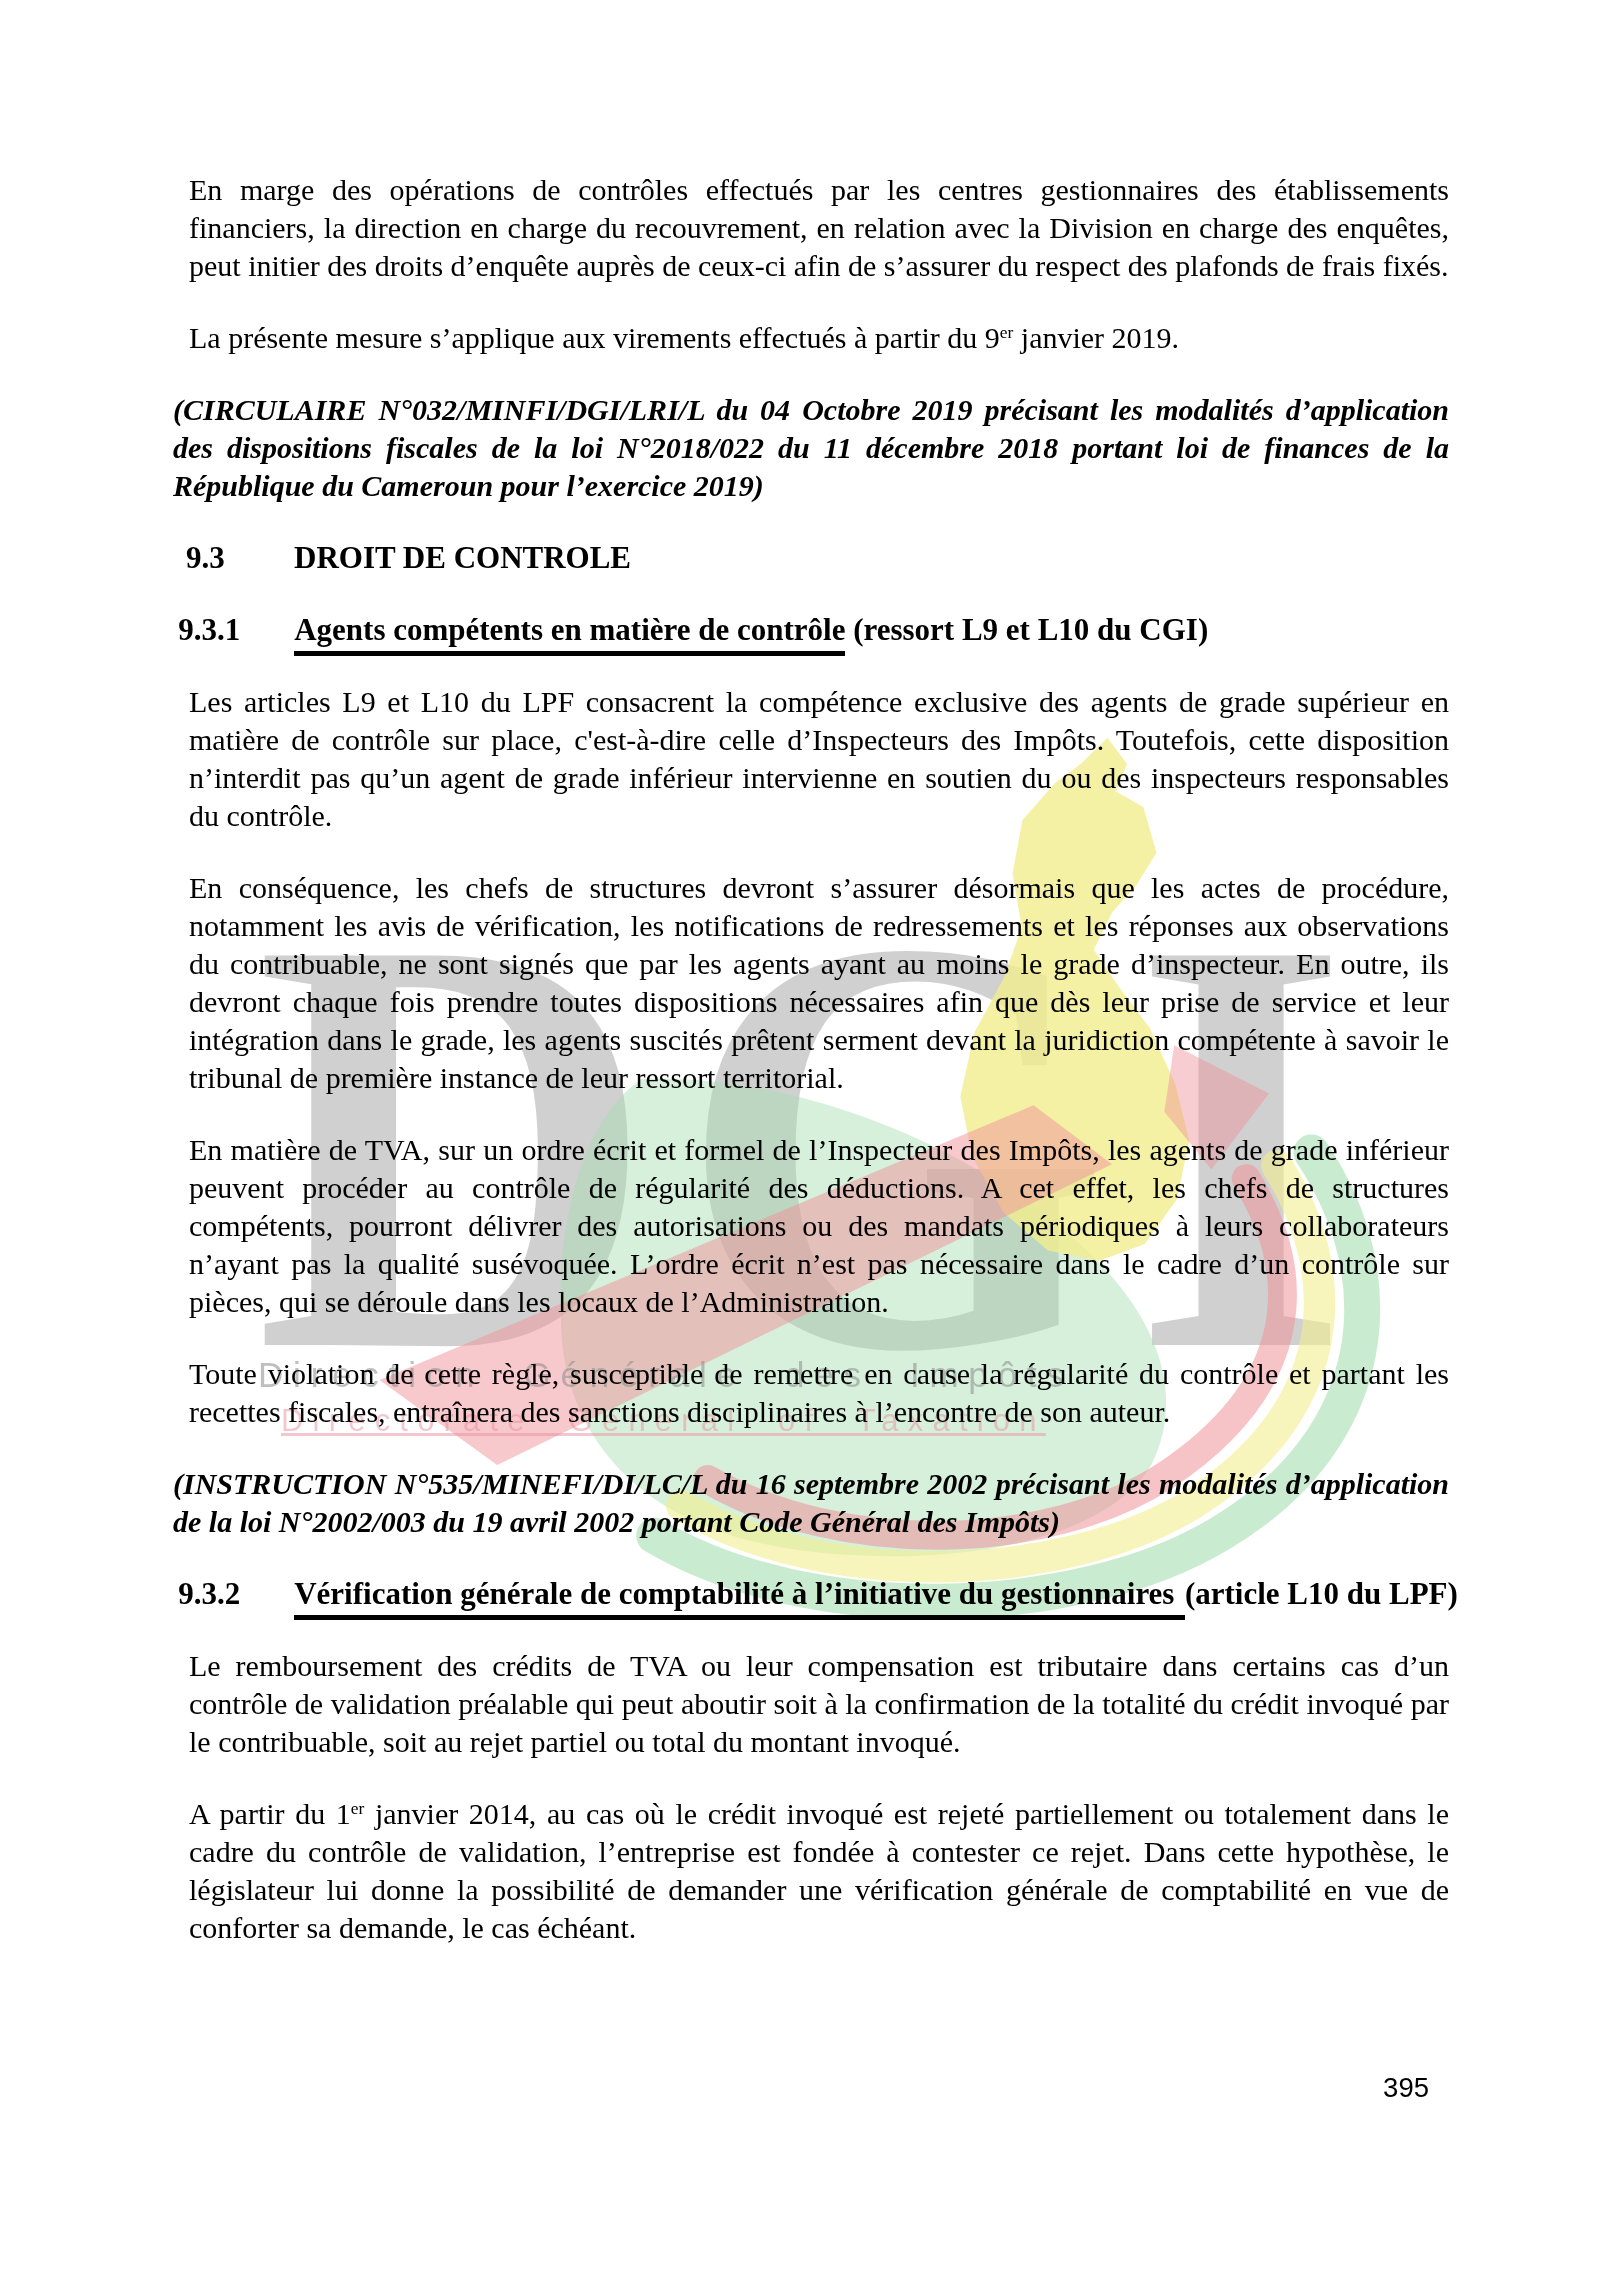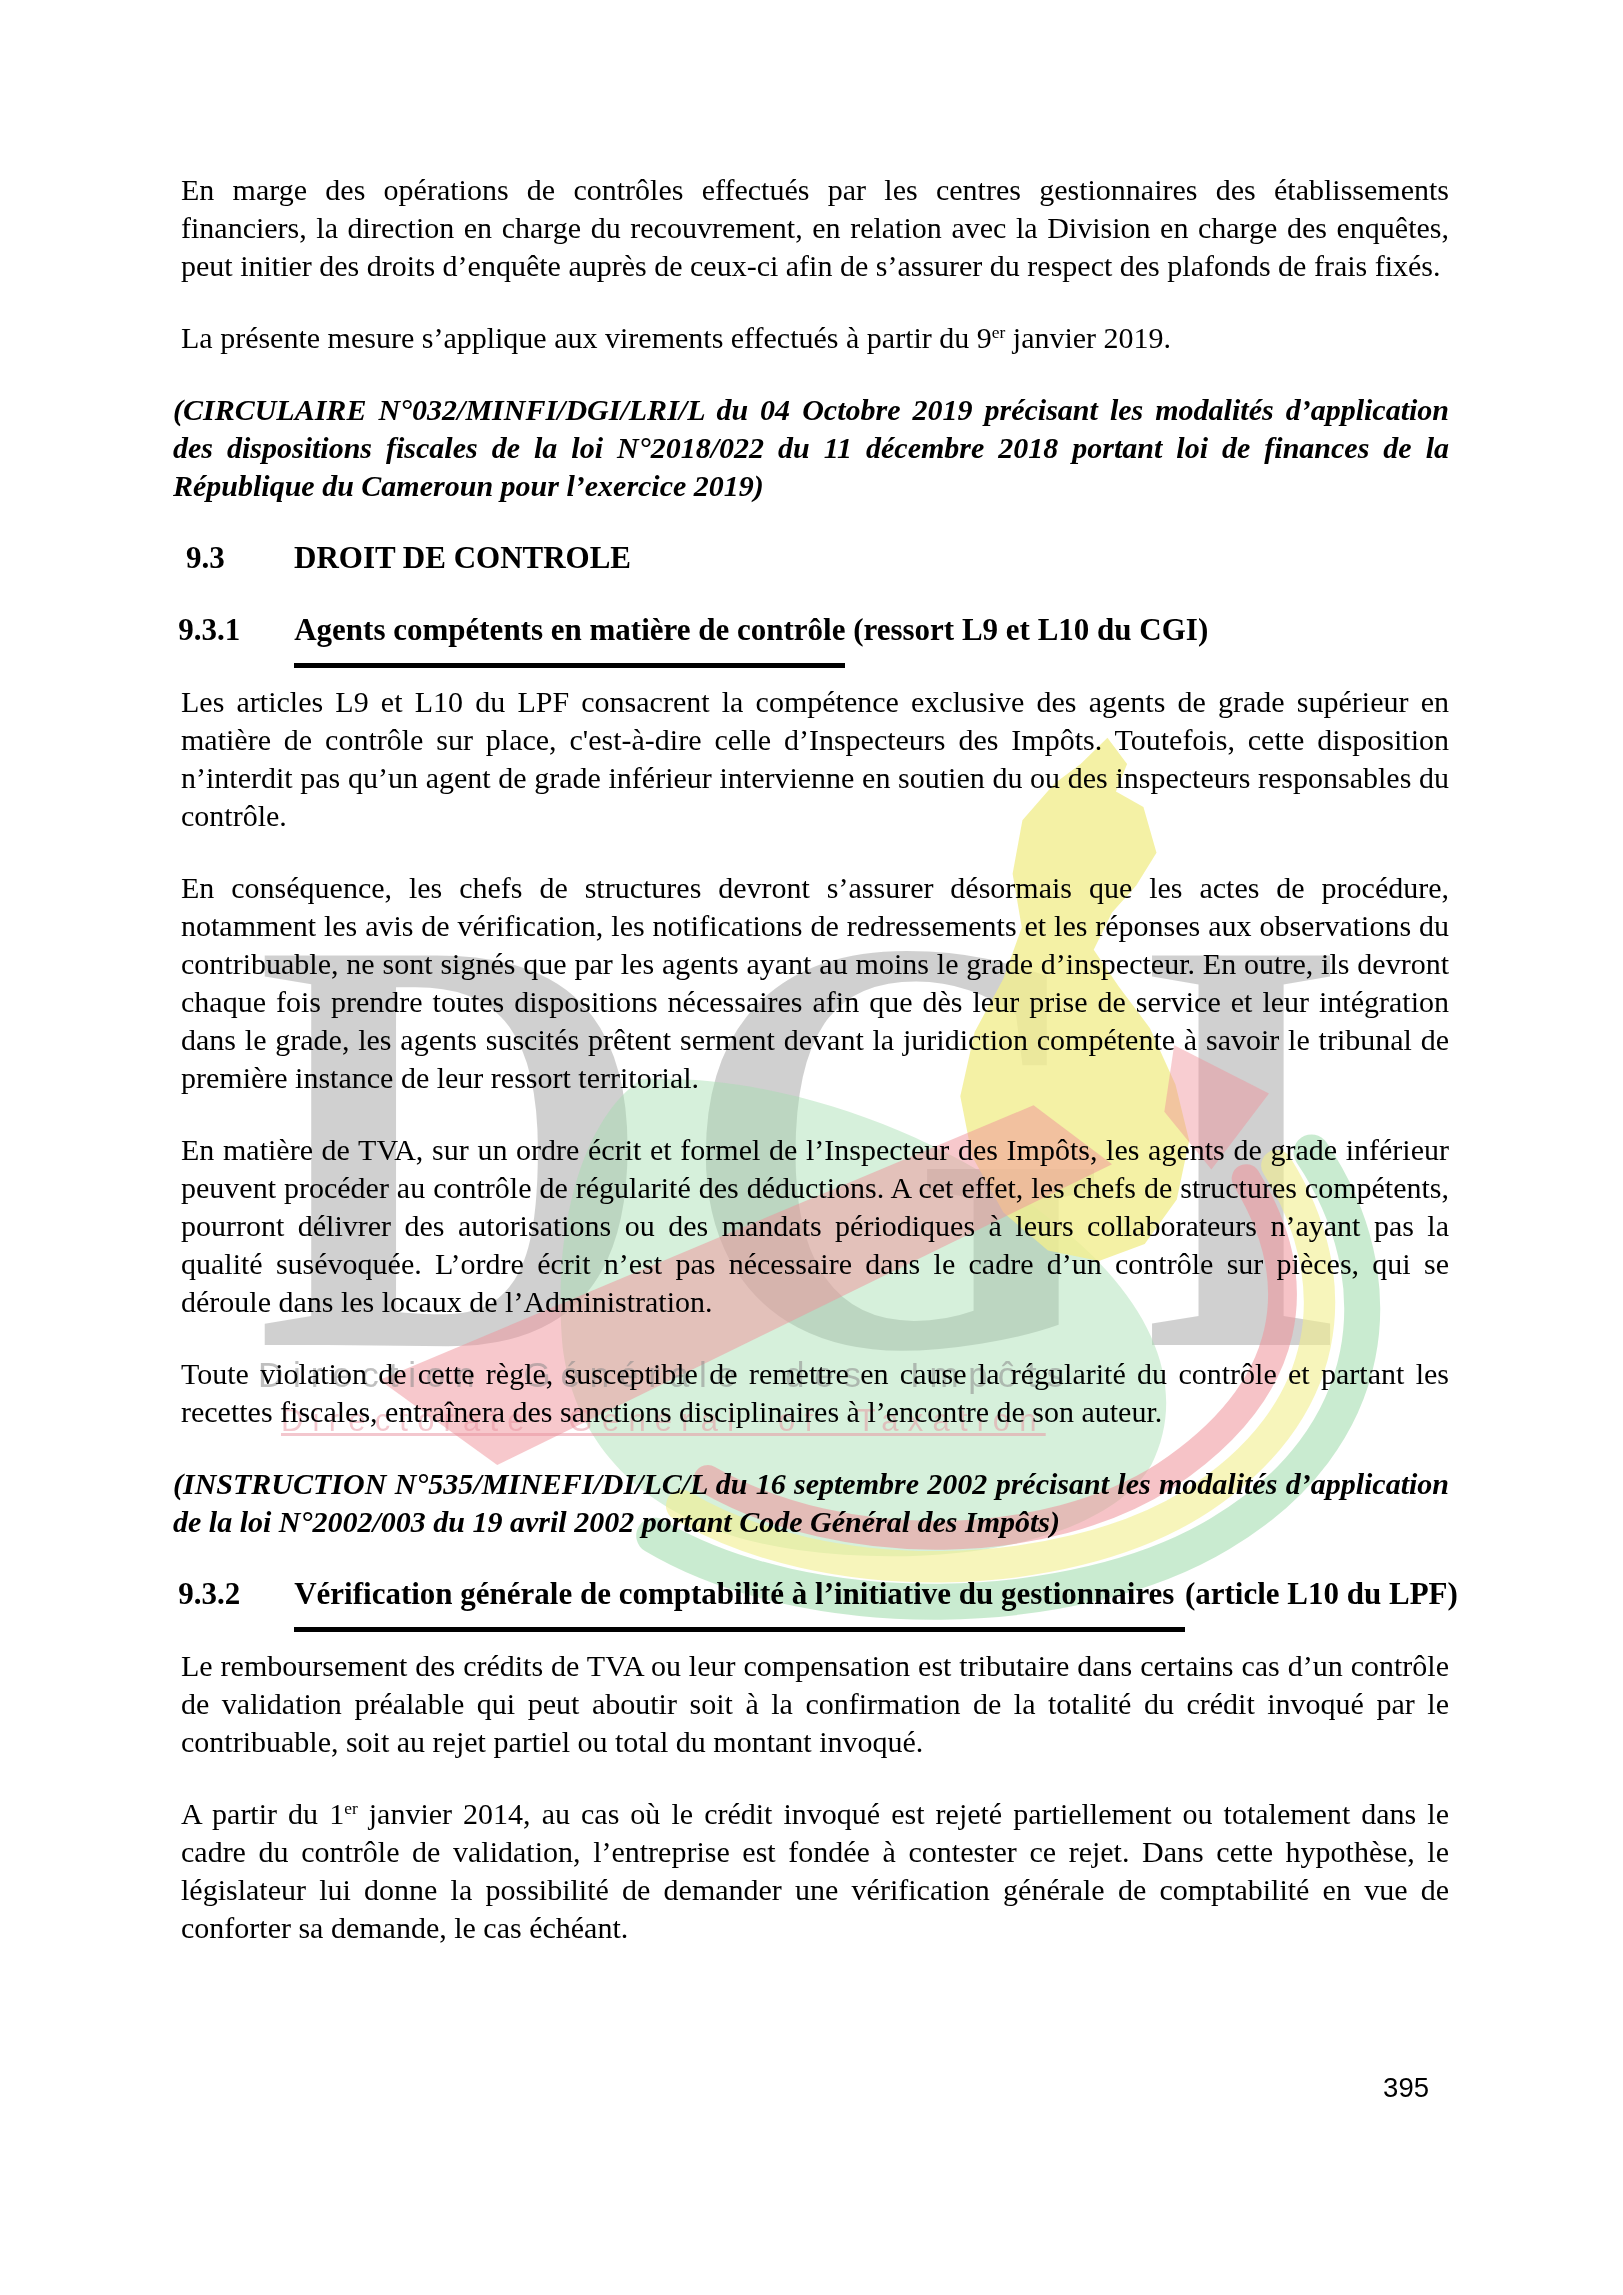--- a/index.html
+++ b/index.html
@@ -36,37 +36,37 @@
     font-size:31px; letter-spacing:9.2px; word-spacing:17px;
     color:var(--wm-pink, #e9919e); opacity:0.50; white-space:nowrap;
     filter:blur(0.7px);
     text-decoration:underline;
   }
 
   
   .content { position:relative; z-index:2; padding:171px 174px 0 173px; }
   p.body {
     font-size:30px; line-height:38px;
-    text-align:justify; margin:0 0 34px 8px;
+    text-align:justify; margin:0 0 34px 16px;
   }
   p.body.noj { text-align:left; }
   p.ref {
     font-size:30px; line-height:38px;
     font-weight:bold; font-style:italic;
     text-align:justify; margin:0 0 34px 0;
   }
   .h1, .h2 {
     font-size:31px; line-height:38px; font-weight:bold;
     margin:0 0 34px 0; white-space:nowrap;
   }
   .h1 { padding-left:13px; }
   .h2 { padding-left:5.2px; }
   .h1 .hnum { display:inline-block; width:108px; }
   .h2 .hnum { display:inline-block; width:116px; }
-  .hu { border-bottom:5.9px solid #000; padding-bottom:16px; }
+  .hu { border-bottom:5.9px solid #000; padding-bottom:4px; }
   .hu.pad-end { padding-right:10.5px; }
   .sup { font-size:0.58em; vertical-align:0.55em; line-height:0; }
 
   .pagenum {
     position:absolute; z-index:2;
     top:2072px; right:194px;
     font-family:"Liberation Sans", sans-serif;
     font-size:27.5px; line-height:31px;
   }
 </style>

